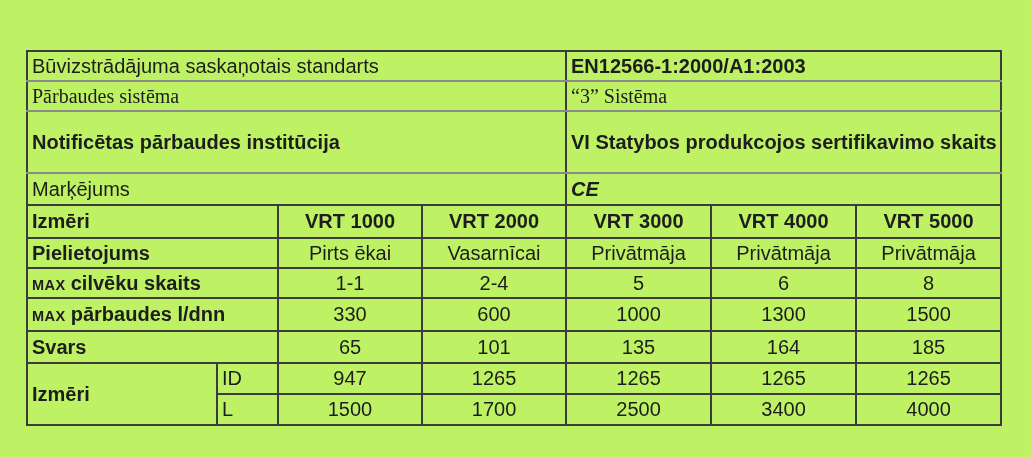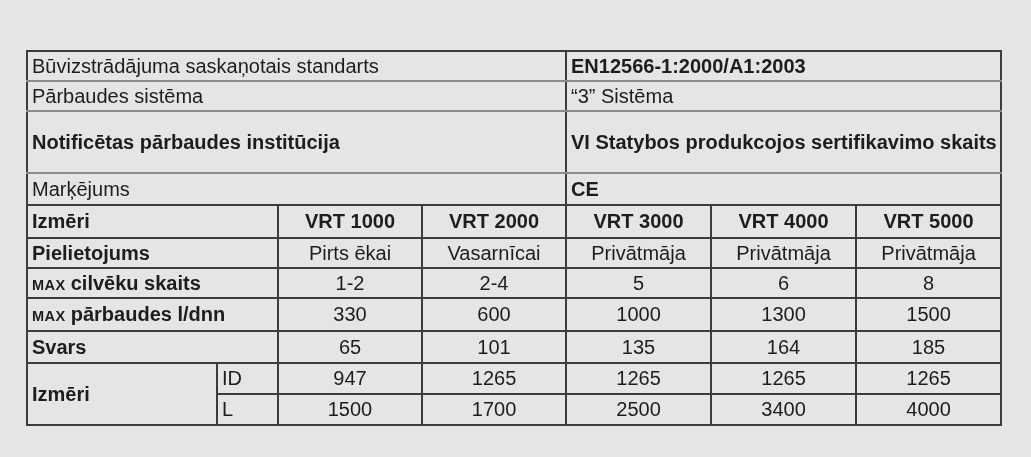--- a/index.html
+++ b/index.html
@@ -4,21 +4,21 @@
 <style>
   html, body {
     margin: 0;
     padding: 0;
     background: #ffffff;
   }
   .canvas {
     position: relative;
     width: 1031px;
     height: 457px;
-    background: #e5e5e5;
+    background: #bef264;
     font-family: "Liberation Sans", sans-serif;
     color: #1d1d1d;
     overflow: hidden;
   }
   table.spec {
     position: absolute;
     left: 26px;
     top: 50px;
     width: 974px;
     border-collapse: collapse;
@@ -27,28 +27,28 @@
   table.spec td {
     border: 2px solid #3c3c3c;
     font-size: 20px;
     vertical-align: middle;
     padding: 0 4px;
     overflow: hidden;
     white-space: nowrap;
   }
   
   tr.hr1 td { border-bottom-color: #8a8a8a; }
-  tr.hr2 td { border-top-color: #8a8a8a; border-bottom-color: #8a8a8a; }
+  tr.hr2 td { border-top-color: #8a8a8a; border-bottom-color: #8a8a8a; font-family: Liberation Serif, serif; }
   tr.hr3 td { border-top-color: #8a8a8a; border-bottom-color: #8a8a8a; }
   tr.hr4 td { border-top-color: #8a8a8a; }
 
   .lbl  { text-align: left; padding-left: 10px; }
   .ctr  { text-align: center; margin-left: 12px; }
   .b    { font-weight: bold; }
-  .bi   { font-weight: bold; }
+  .bi   { font-weight: bold; font-style: italic; }
   .wrap { white-space: normal; line-height: 30px; }
   .maxcaps { font-size: 14.5px; font-weight: bold; letter-spacing: 0.5px; text-align: center; }
   .maxcaps:not(:empty) { margin-right: 5px; }
 
   tr.h30 { height: 30px; }
   tr.h31 { height: 31px; }
   tr.h32 { height: 32px; }
   tr.h33 { height: 33px; }
   tr.h62 { height: 62px; font-weight: bold; }
 </style>
@@ -97,21 +97,21 @@
     <tr class="h30">
       <td class="lbl b" colspan="2"><span class="maxcaps"></span><span>Pielietojums</span></td>
       <td class="ctr">Pirts ēkai</td>
       <td class="ctr">Vasarnīcai</td>
       <td class="ctr">Privātmāja</td>
       <td class="ctr">Privātmāja</td>
       <td class="ctr">Privātmāja</td>
     </tr>
     <tr class="h30">
       <td class="lbl b" colspan="2"><span class="maxcaps">MAX</span><span>cilvēku skaits</span></td>
-      <td class="ctr">1-2</td>
+      <td class="ctr">1-1</td>
       <td class="ctr">2-4</td>
       <td class="ctr">5</td>
       <td class="ctr">6</td>
       <td class="ctr">8</td>
     </tr>
     <tr class="h33">
       <td class="lbl b" colspan="2"><span class="maxcaps">MAX</span><span>pārbaudes l/dnn</span></td>
       <td class="ctr">330</td>
       <td class="ctr">600</td>
       <td class="ctr">1000</td>

